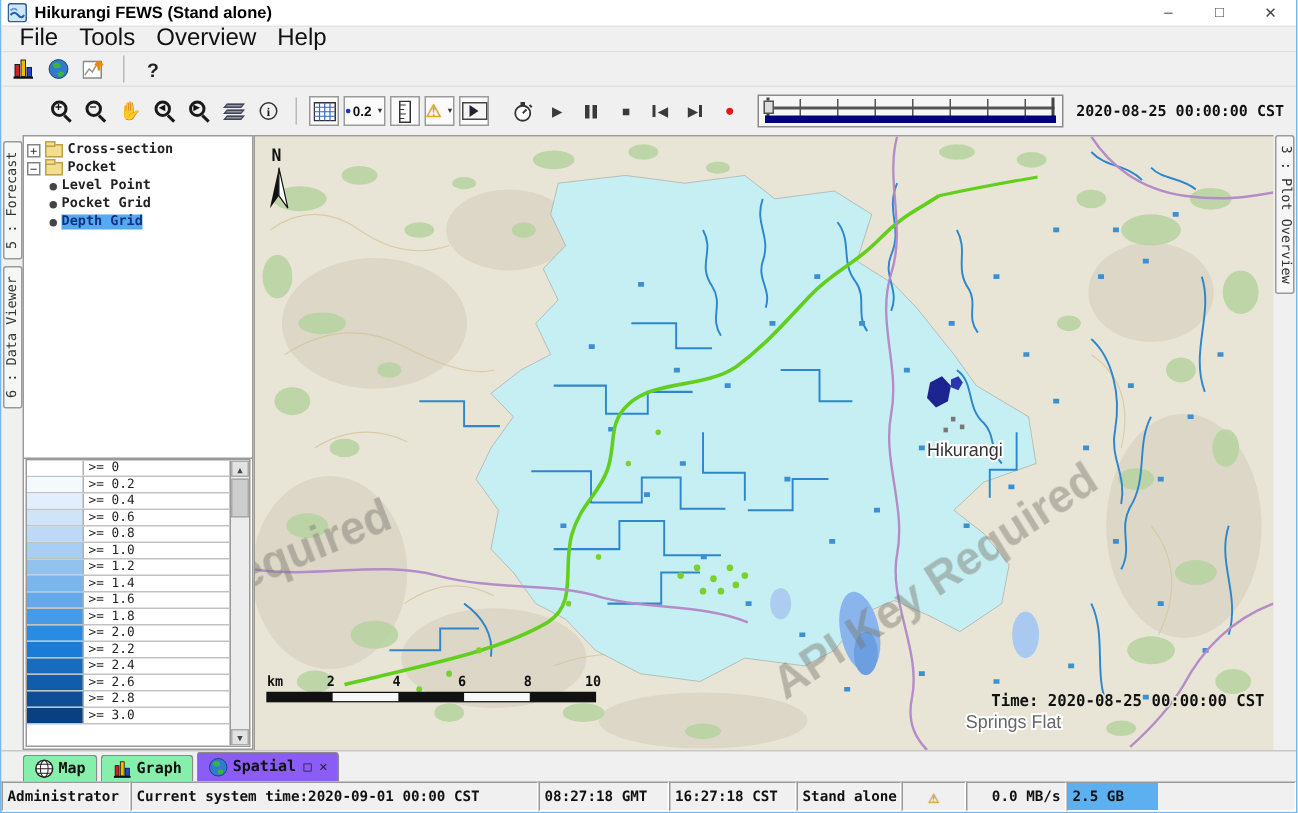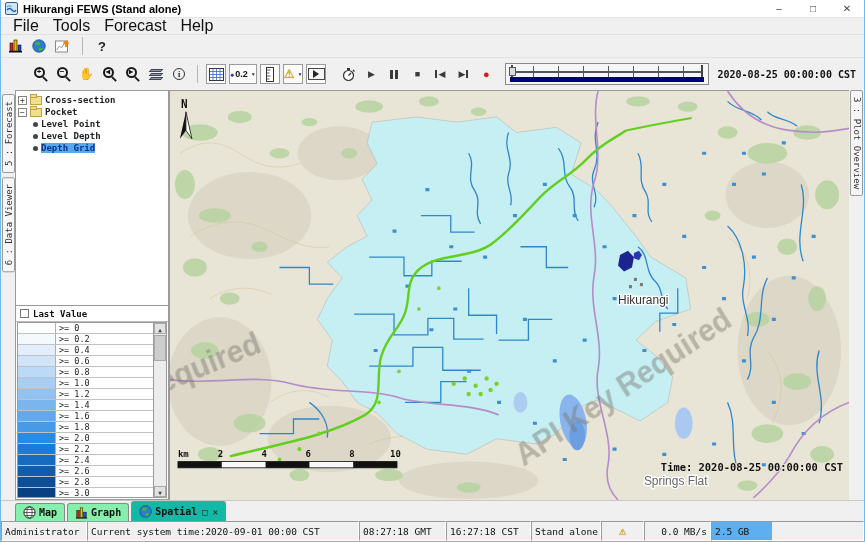--- a/index.html
+++ b/index.html
@@ -85,29 +85,29 @@
   .sbtn { height:11px; font-size:6px; text-align:center; line-height:11px; color:#444; border:1px solid #aaa; background:#e2e2e2; }
   .sthumb { height:26px; background:#cdcdcd; border:1px solid #aaa; margin-top:1px; }
   .strack { flex:1; }
 
   .map-area { flex:1; position:relative; border-left:1px solid #9a9a9a; border-top:1px solid #9a9a9a; background:#e9e5d6; overflow:hidden; }
   .map-area svg { display:block; width:100%; height:100%; }
 
   
   .tabsrow { height:21px; display:flex; align-items:flex-end; padding-left:14px; gap:2px; background:#f0f0f0; border-top:1px solid #c8c8c8; }
   .btab { height:18px; display:flex; align-items:center; gap:3px; padding:0 7px; border:1px solid #8a8a8a; border-bottom:none; border-radius:3px 3px 0 0; background:#86efac; font-size:10px; font-family:"DejaVu Sans Mono",monospace; font-weight:bold; }
-  .btab.active { height:20px; background:#14b8a6; }
+  .btab.active { height:20px; background:#8b5cf6; }
   .tabwin { font-size:9px; color:#222; margin-left:2px; font-weight:bold; }
 
   .logsrow { height:17px; display:flex; align-items:center; padding-left:14px; background:#f0f0f0; }
   .logs-btn { height:14px; padding:0 5px; border:1px solid #8a8a8a; border-radius:2px; background:#f6f6f6; font-size:9px; font-family:"DejaVu Sans Mono",monospace; font-weight:bold; display:flex; align-items:center; }
 
   
   .statusbar { height:20px; display:flex; background:#f0f0f0; font-family:"DejaVu Sans Mono",monospace; font-size:9.5px; }
-  .scell { border:1px solid; border-color:#9a9a9a #ffffff #ffffff #9a9a9a; display:flex; align-items:center; padding:0 3px; white-space:nowrap; overflow:hidden; }
+  .scell { border:1px solid; border-color:#9a9a9a #ffffff #ffffff #9a9a9a; display:flex; align-items:center; padding:0 3px; white-space:nowrap; overflow:hidden;font-weight:bold; }
   .scell.mem { position:relative; }
   .memfill { position:absolute; left:0; top:0; bottom:0; width:40%; background:#5db0f0; }
   .memtext { position:relative; }
 </style>
 </head>
 <body>
 
 <div class="window">
 
   <div class="titlebar">
@@ -120,21 +120,21 @@
     <div class="win-controls">
       <span class="win-btn">–</span>
       <span class="win-btn">□</span>
       <span class="win-btn">✕</span>
     </div>
   </div>
 
   <div class="menubar">
     <span class="menu-item">File</span>
     <span class="menu-item">Tools</span>
-    <span class="menu-item">Forecast</span>
+    <span class="menu-item">Overview</span>
     <span class="menu-item">Help</span>
   </div>
 
   <div class="toolbar1">
     <span class="tbtn">
       <svg width="15" height="14" viewBox="0 0 15 14">
         <rect x="1" y="12" width="13" height="1.5" fill="#111"></rect>
         <rect x="2" y="4" width="3" height="8" fill="#cc2222" stroke="#111" stroke-width="0.6"></rect>
         <rect x="6" y="1" width="3" height="11" fill="#eebb00" stroke="#111" stroke-width="0.6"></rect>
         <rect x="10" y="6" width="3" height="6" fill="#2244cc" stroke="#111" stroke-width="0.6"></rect>
@@ -295,34 +295,30 @@
           <span class="tlabel">Pocket</span>
         </div>
         <div class="trow">
           <span class="indent"></span>
             <span class="bullet"></span>
           <span class="tlabel">Level Point</span>
         </div>
         <div class="trow">
           <span class="indent"></span>
             <span class="bullet"></span>
-          <span class="tlabel">Level Depth</span>
+          <span class="tlabel">Pocket Grid</span>
         </div>
         <div class="trow">
           <span class="indent"></span>
             <span class="bullet"></span>
           <span class="tlabel sel">Depth Grid</span>
         </div>
       </div>
 
       <div class="legend">
-        <div class="legend-head">
-          <span class="cbx"></span>
-          <span class="legend-title">Last Value</span>
-        </div>
         <div class="legend-body">
           <div class="legend-list">
             <div class="lrow">
                 <span class="lsw" style="background: rgb(255, 255, 255);"></span>
                 <span class="llbl">&gt;= 0</span>
               </div>
             <div class="lrow">
                 <span class="lsw" style="background: rgb(244, 249, 254);"></span>
                 <span class="llbl">&gt;= 0.2</span>
               </div>

